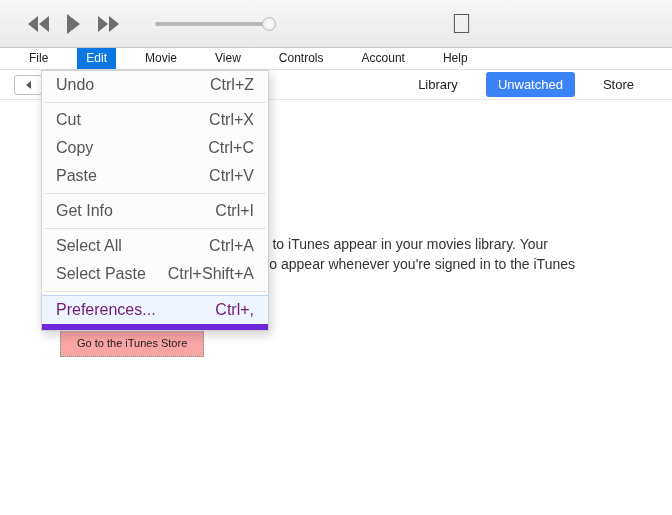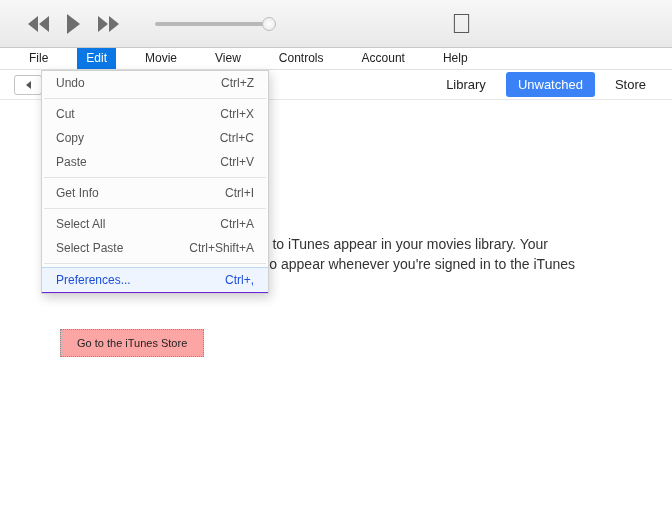--- a/index.html
+++ b/index.html
@@ -97,22 +97,22 @@
   .back-btn .chev {
     width:0;height:0;
     border-top:4px solid transparent;
     border-bottom:4px solid transparent;
     border-right:5px solid #555;
   }
   .right-tabs {
     margin-left: auto;
     display: flex;
     align-items: center;
-    gap: 8px;
-    padding-right: 14px;
+    gap: 16px;
+    padding-right: 26px;
     font-size: 13px;
   }
   .right-tabs span {
     padding: 5px 12px;
     color: #222;
   }
   .right-tabs span.sel {
     background: #3b82f6;
     color: #fff;
     border-radius: 3px;
@@ -150,39 +150,39 @@
 
   
   .dropdown {
     position: absolute;
     left: 41px;
     top: 70px;
     width: 228px;
     background: #fcfcfc;
     border: 1px solid #d0d0d0;
     box-shadow: 2px 4px 10px rgba(0,0,0,0.18);
-    font-size: 12px;
+    font-size: 16px;
     color: #555;
   }
   .dropdown .row {
     display: flex;
     justify-content: space-between;
     padding: 5px 14px;
   }
   .dropdown .row.enabled { color: #222; }
   .dropdown .sep {
     height: 1px;
     background: #e3e3e3;
     margin: 3px 2px;
   }
   .dropdown .row.hovered {
     background: #eef5ff;
     border-top: 1px solid #bcd8f5;
-    border-bottom: 1px solid #6d28d9;
-    color: #1d4ed8;
+    border-bottom: 6px solid #6d28d9;
+    color: #701a75;
   }
 </style>
 </head>
 <body>
 
 <div class="playbar">
   <div class="play-controls">
     <div class="icon-rew">
       <div class="tri left"></div>
         <div class="tri left"></div>

